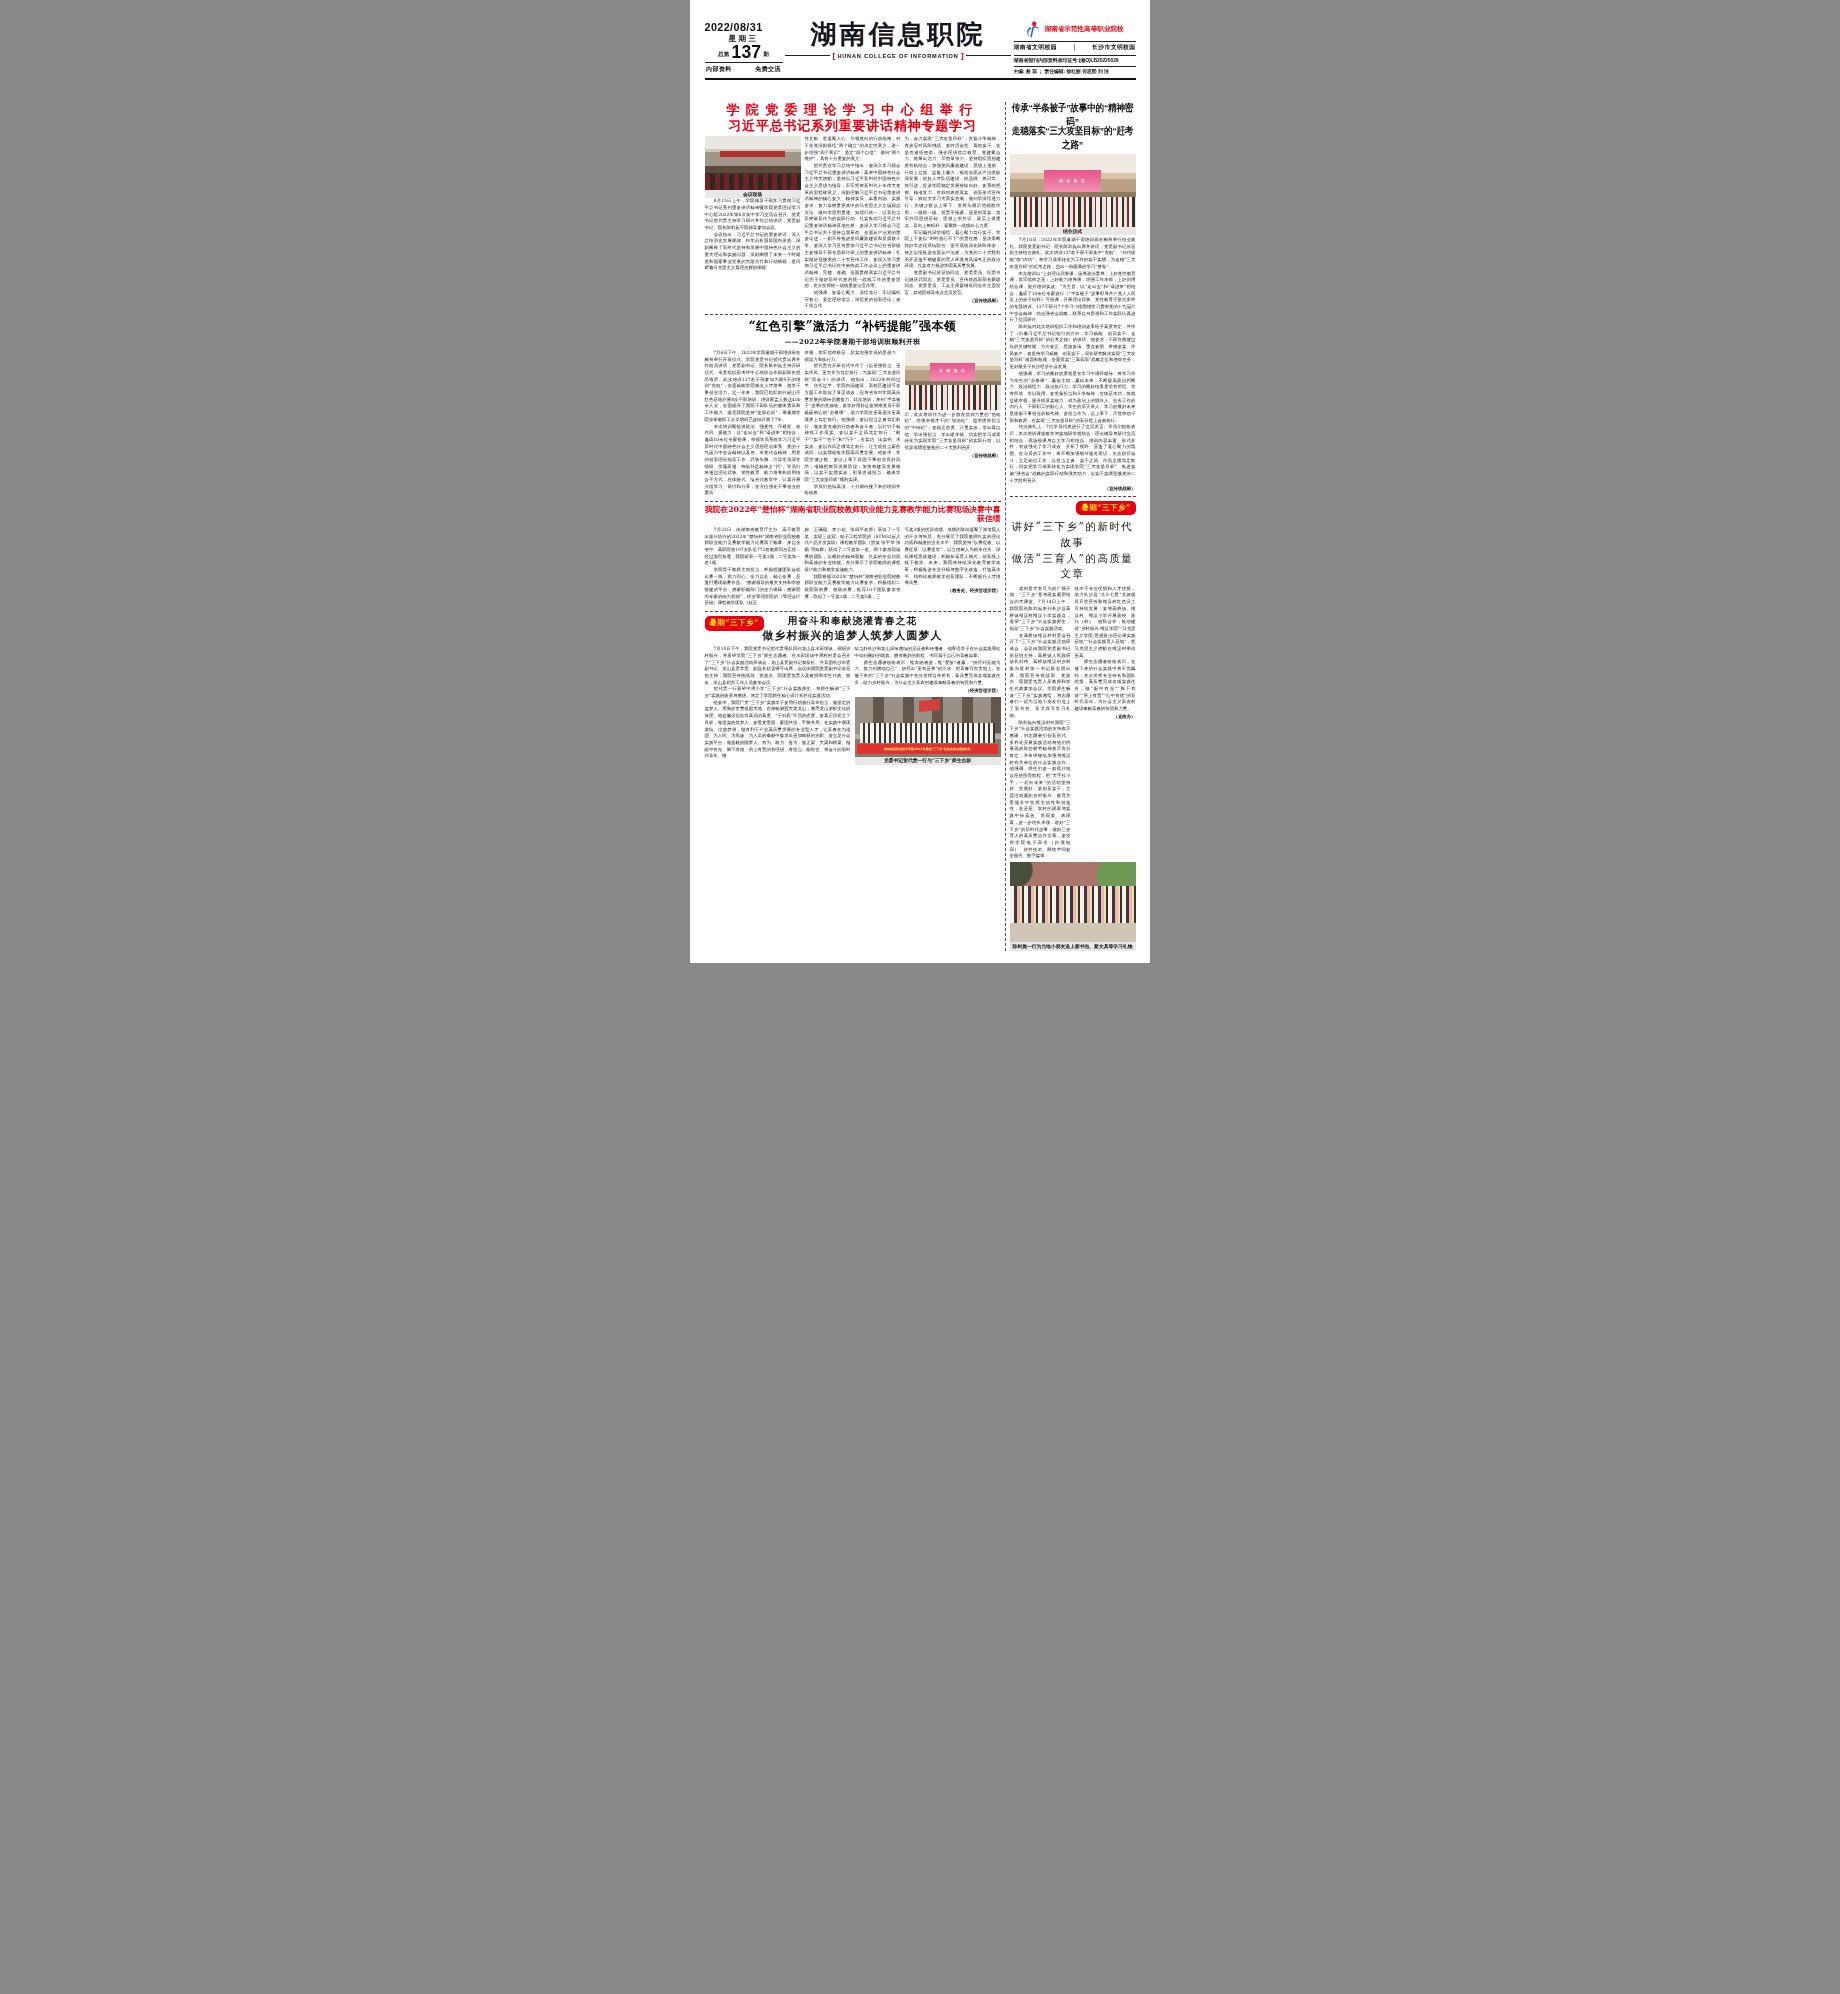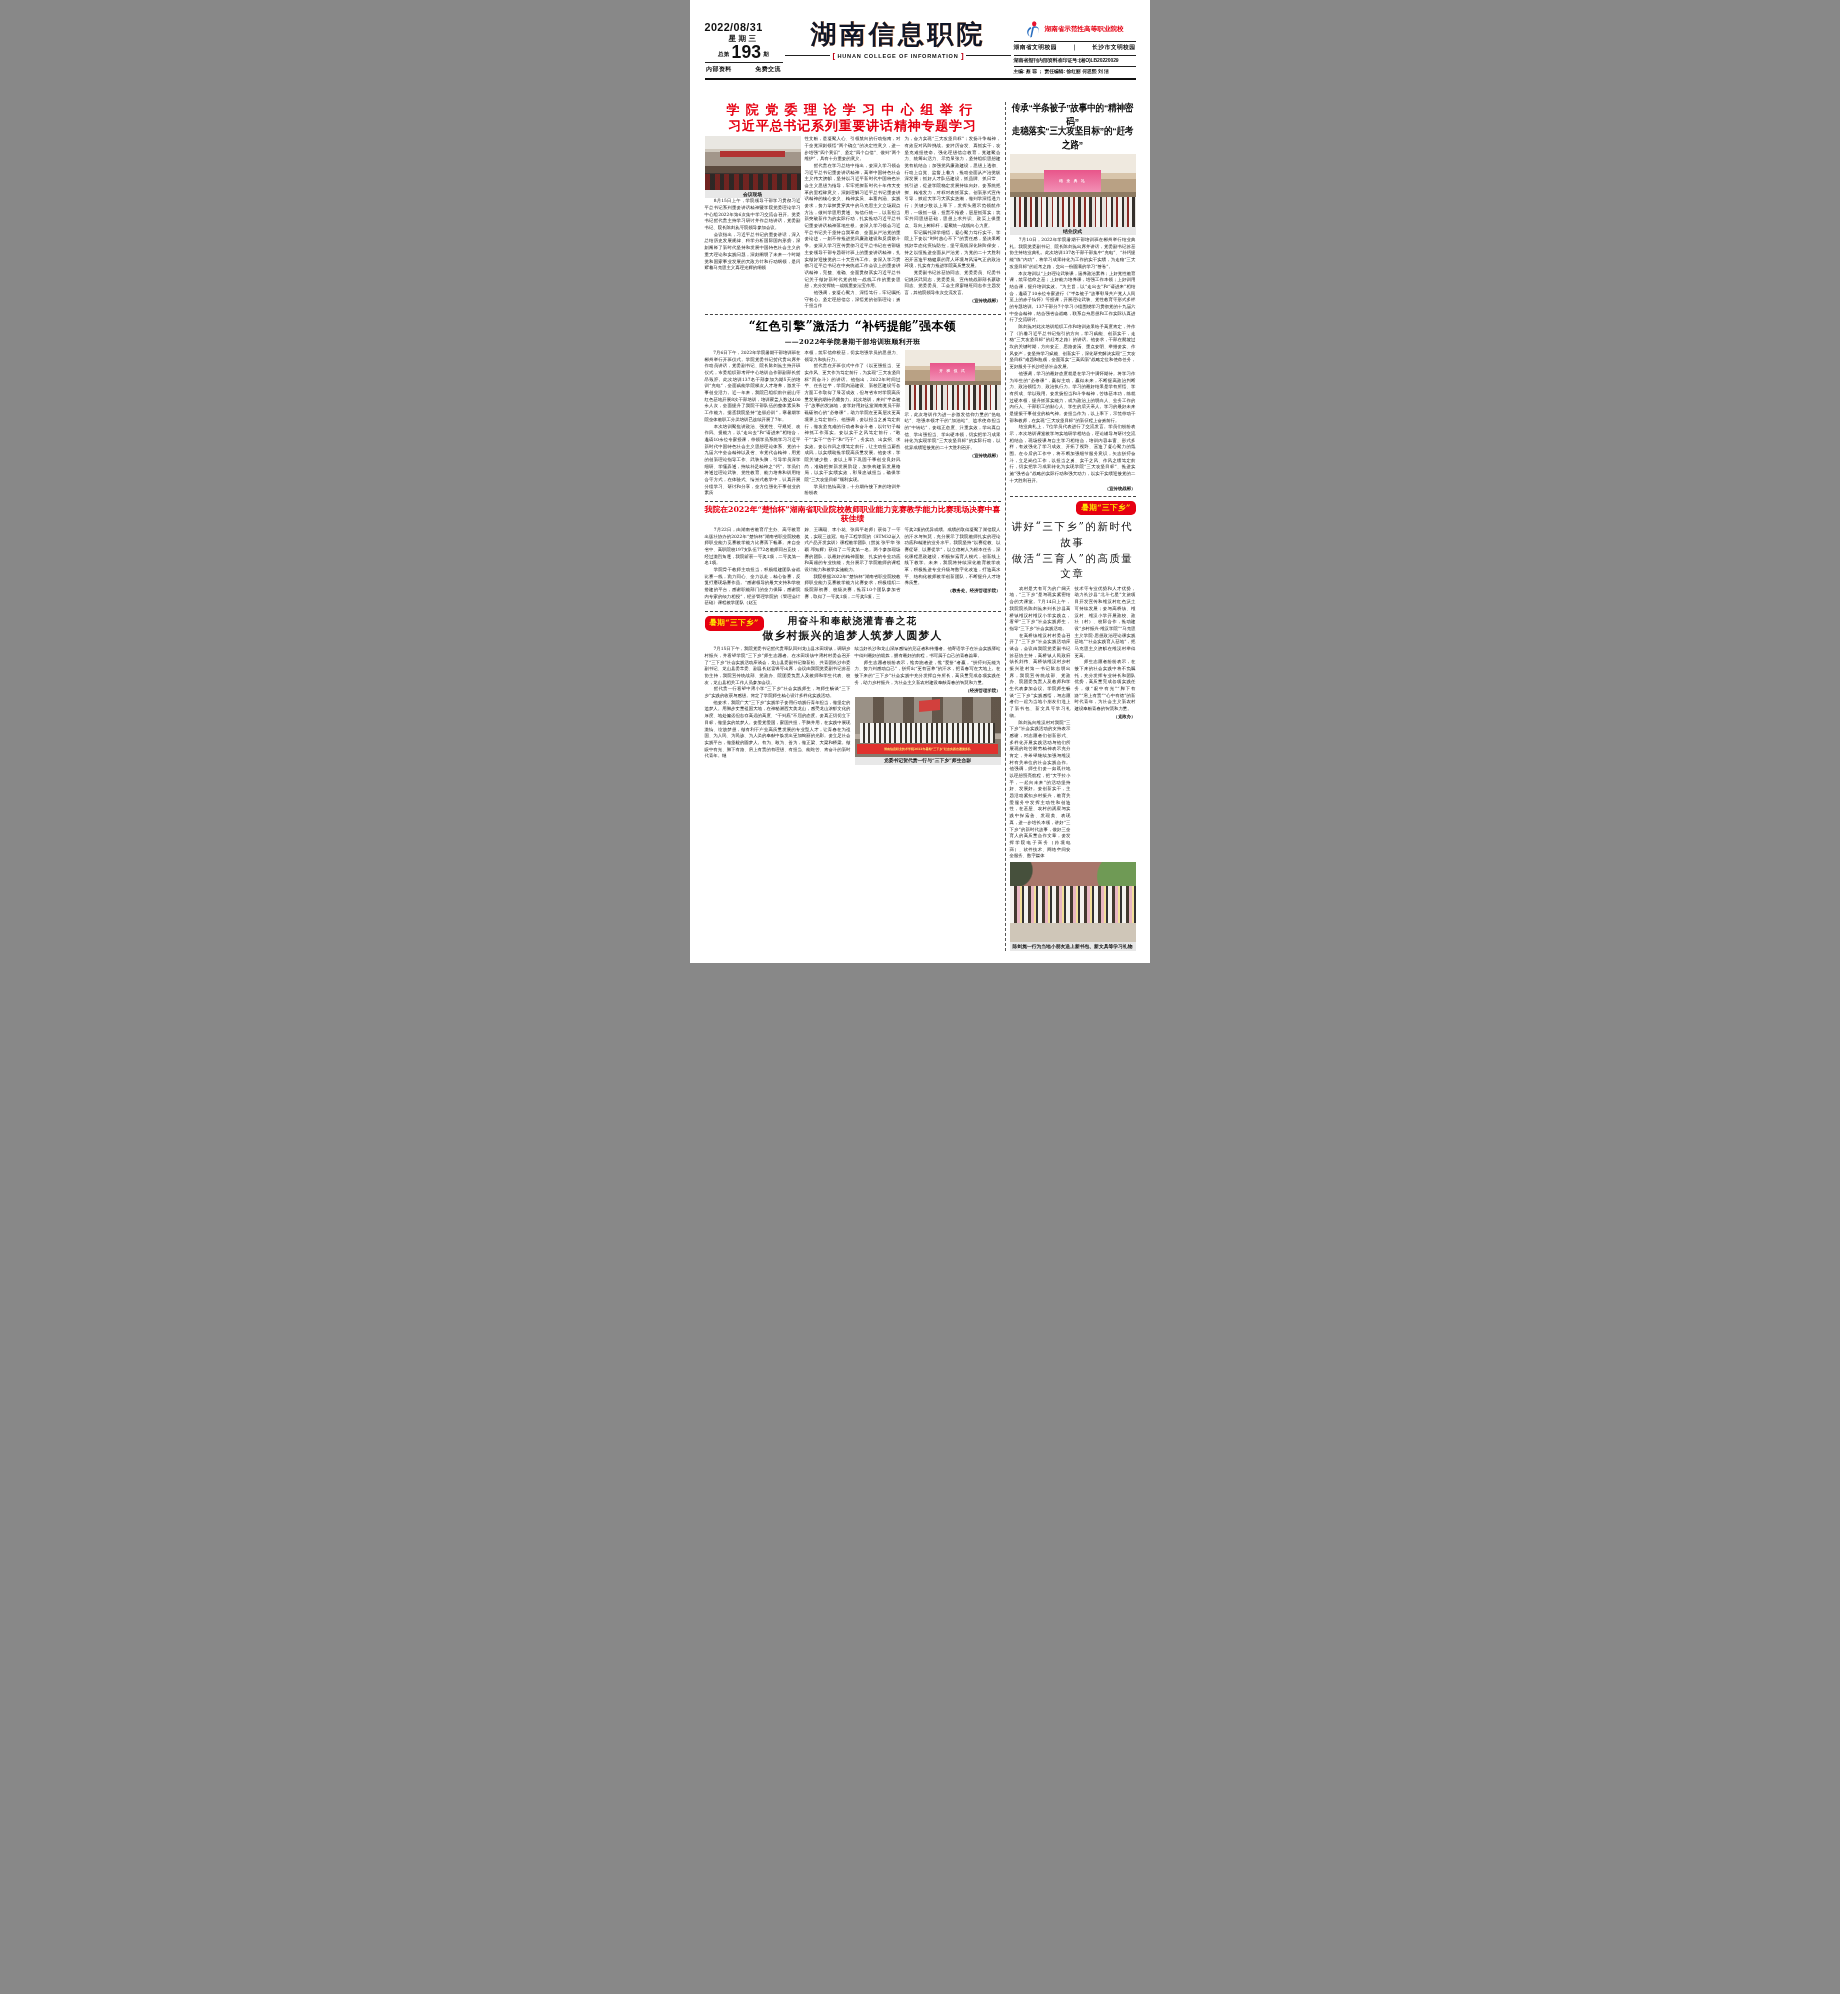--- a/index.html
+++ b/index.html
@@ -41,21 +41,21 @@
   .colR{width:126px;flex:none;padding-left:4px;}
 
   .dashed{border:none;border-top:0.8px dashed #444;margin:3.6px 0;}
 
   
   .h-red{color:#e60012;font-weight:bold;text-align:center;line-height:1.18;}
   .a1h1{font-size:13px;letter-spacing:6.4px;}
   .a1h2{font-size:13px;letter-spacing:0.8px;}
   .a2h{font-size:12px;font-weight:bold;text-align:center;color:#000;letter-spacing:0.4px;}
   .a2sub{font-size:6.8px;font-weight:bold;text-align:center;margin-top:1.6px;letter-spacing:0.4px;}
-  .a3h{font-size:7.8px;}
+  .a3h{font-size:7.8px;text-align:right;}
   .rh{font-weight:900;font-family:"Liberation Sans",sans-serif;font-size:8.6px;text-align:center;
       letter-spacing:-0.2px;line-height:1.35;transform:scaleY(1.15);transform-origin:top;}
   .a4h1{font-size:9.6px;font-weight:bold;text-align:center;letter-spacing:1.2px;}
   .a4h2{font-size:10.8px;font-weight:bold;text-align:center;letter-spacing:1.2px;margin-top:0.8px;}
   .r2h{font-size:10.4px;font-weight:normal;letter-spacing:1.6px;text-align:center;line-height:1.5;}
 
   
   .badge{display:inline-block;background:#e60012;color:#ffe400;font-weight:bold;
          font-size:7.6px;padding:2px 4.8px 2.8px;border-radius:4.8px;letter-spacing:0.4px;white-space:nowrap;}
 
@@ -104,21 +104,21 @@
 
 <div class="page">
   <div class="inner">
 
     <div class="hdr">
       <div class="hdr-left">
         <div class="hdr-date">2022/08/31</div>
         <div class="hdr-week">星期三</div>
         <div class="hdr-issue">
           <span class="small">总第</span>
-          <span class="big">193</span>
+          <span class="big">137</span>
           <span class="small">期</span>
         </div>
         <div class="hdr-note">
           <span>内部资料</span>
           <span>免费交流</span>
         </div>
       </div>
 
       <div class="hdr-center">
         <div class="masthead">湖南信息职院</div>

